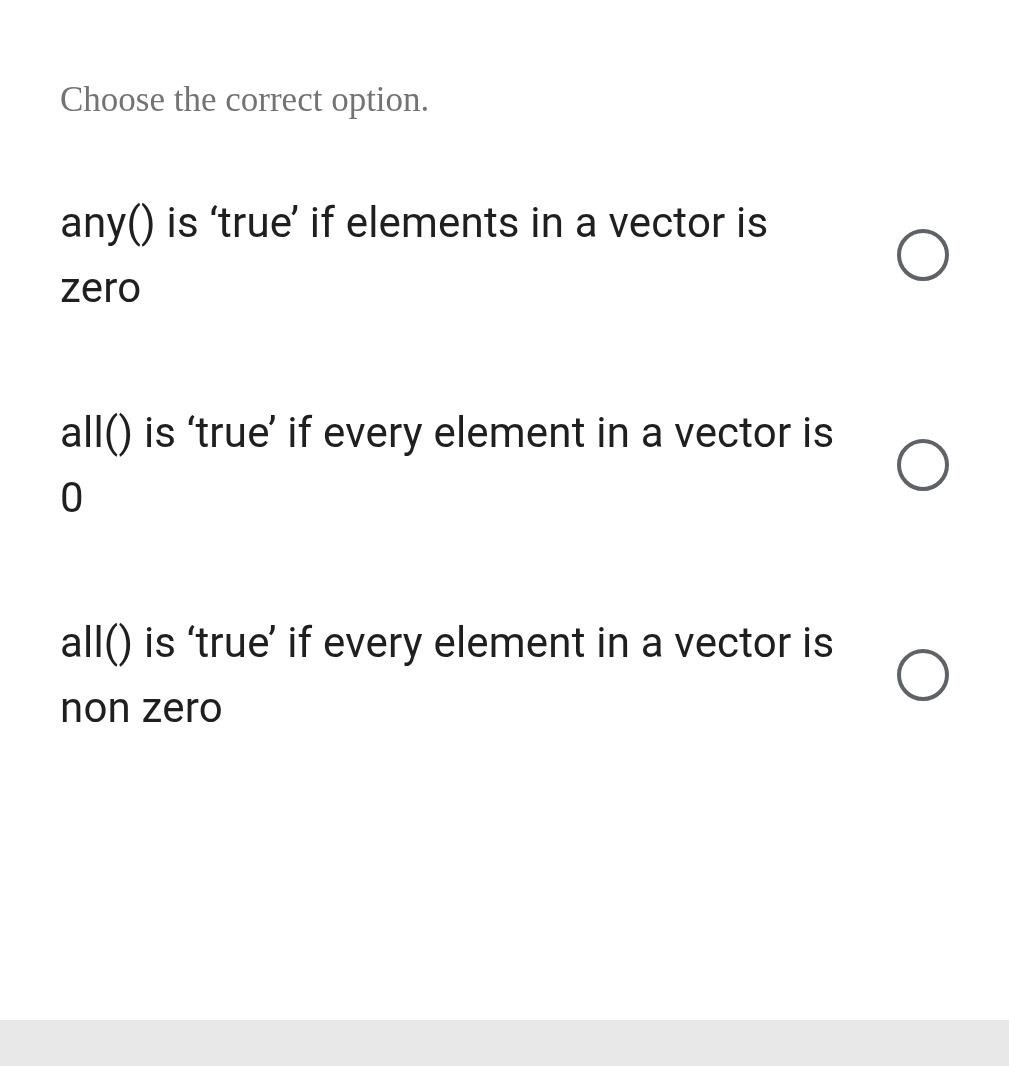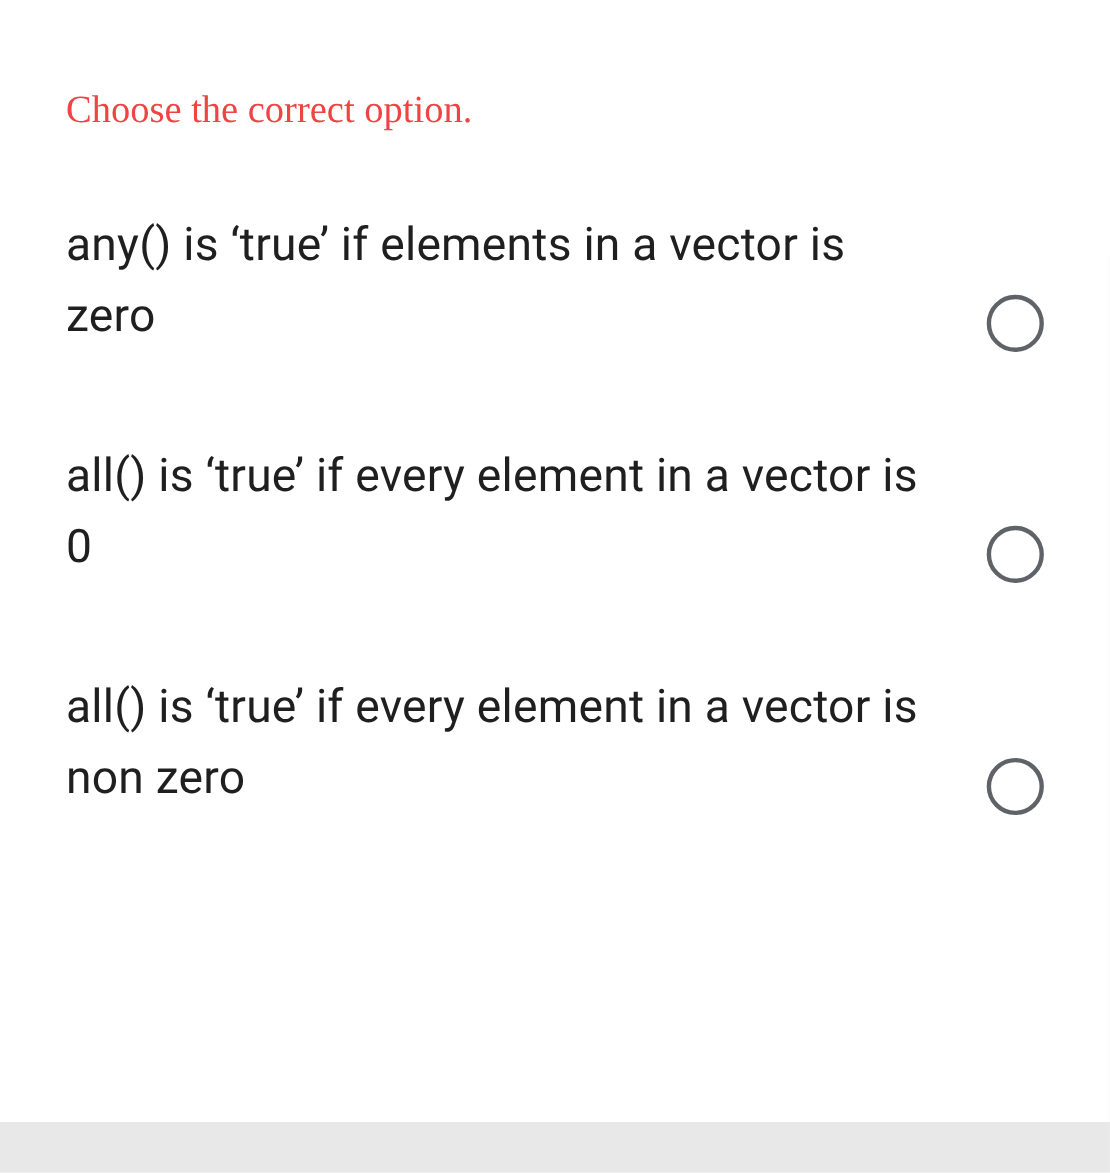--- a/index.html
+++ b/index.html
@@ -15,27 +15,27 @@
     }
     .card {
       background: #ffffff;
       width: 1009px;
       padding: 80px 60px 70px 60px;
       min-height: 1020px;
     }
     .prompt {
       font-family: Georgia, "Times New Roman", serif;
       font-size: 35px;
-      color: #ef4444;
+      color: #737373;
       margin-bottom: 70px;
       font-weight: 400;
     }
     .option-row {
       display: flex;
-      align-items: flex-end;
+      align-items: center;
       justify-content: space-between;
       margin-bottom: 80px;
       gap: 40px;
       margin-top: 33px;
     }
     .option-row:last-child {
       margin-bottom: 0;
     }
     .option-text {
       font-size: 42px;

